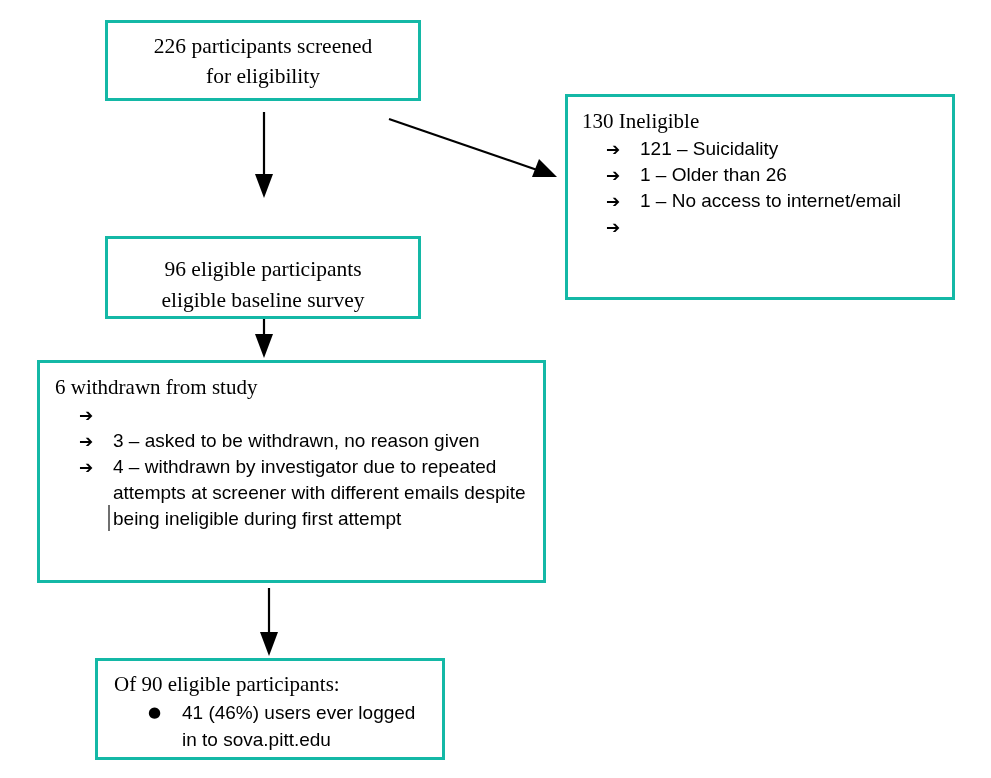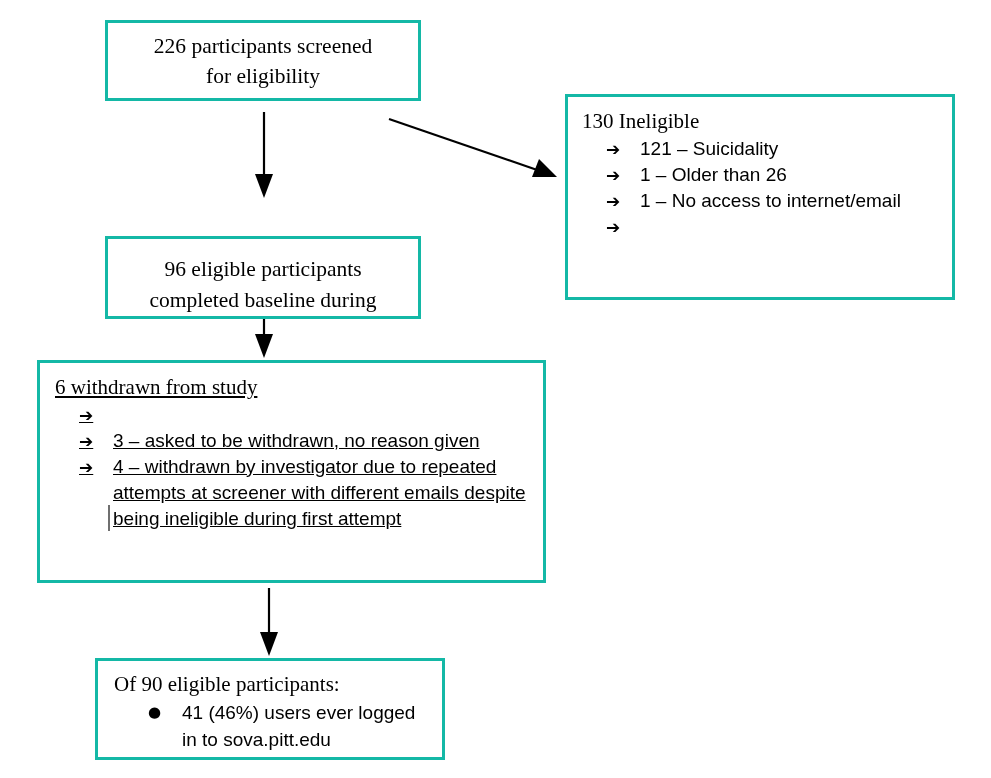--- a/index.html
+++ b/index.html
@@ -63,21 +63,20 @@
   #box-ineligible {
     left: 565px; top: 94px;
     width: 390px; height: 206px;
     padding: 9px 10px 0 14px;
   }
   
   #box-withdrawn {
     left: 37px; top: 360px;
     width: 509px; height: 223px;
     padding: 9px 10px 0 15px;
-    text-decoration: underline;
   }
   
   #box-loggedin {
     left: 95px; top: 658px;
     width: 350px; height: 102px;
     padding: 8px 8px 0 16px;
   }
 
   .box-heading {
     font-family: "Liberation Serif", serif;
@@ -176,21 +175,21 @@
       <span>226 participants screened</span>
       <br>
       <span>for eligibility</span>
     </div>
   </div>
 
   <div class="box" id="box-baseline">
     <div class="centered-text">
       <span>96 eligible participants</span>
       <br>
-      <span>completed baseline during</span>
+      <span>eligible baseline survey</span>
     </div>
   </div>
 
   <div class="box" id="box-ineligible">
     <div class="box-heading">130 Ineligible</div>
     <ul class="bullet-list">
       <li class="bullet-item">
         <span class="bullet-glyph">➔</span>
         <span class="bullet-text">121 – Suicidality</span>
       </li>

